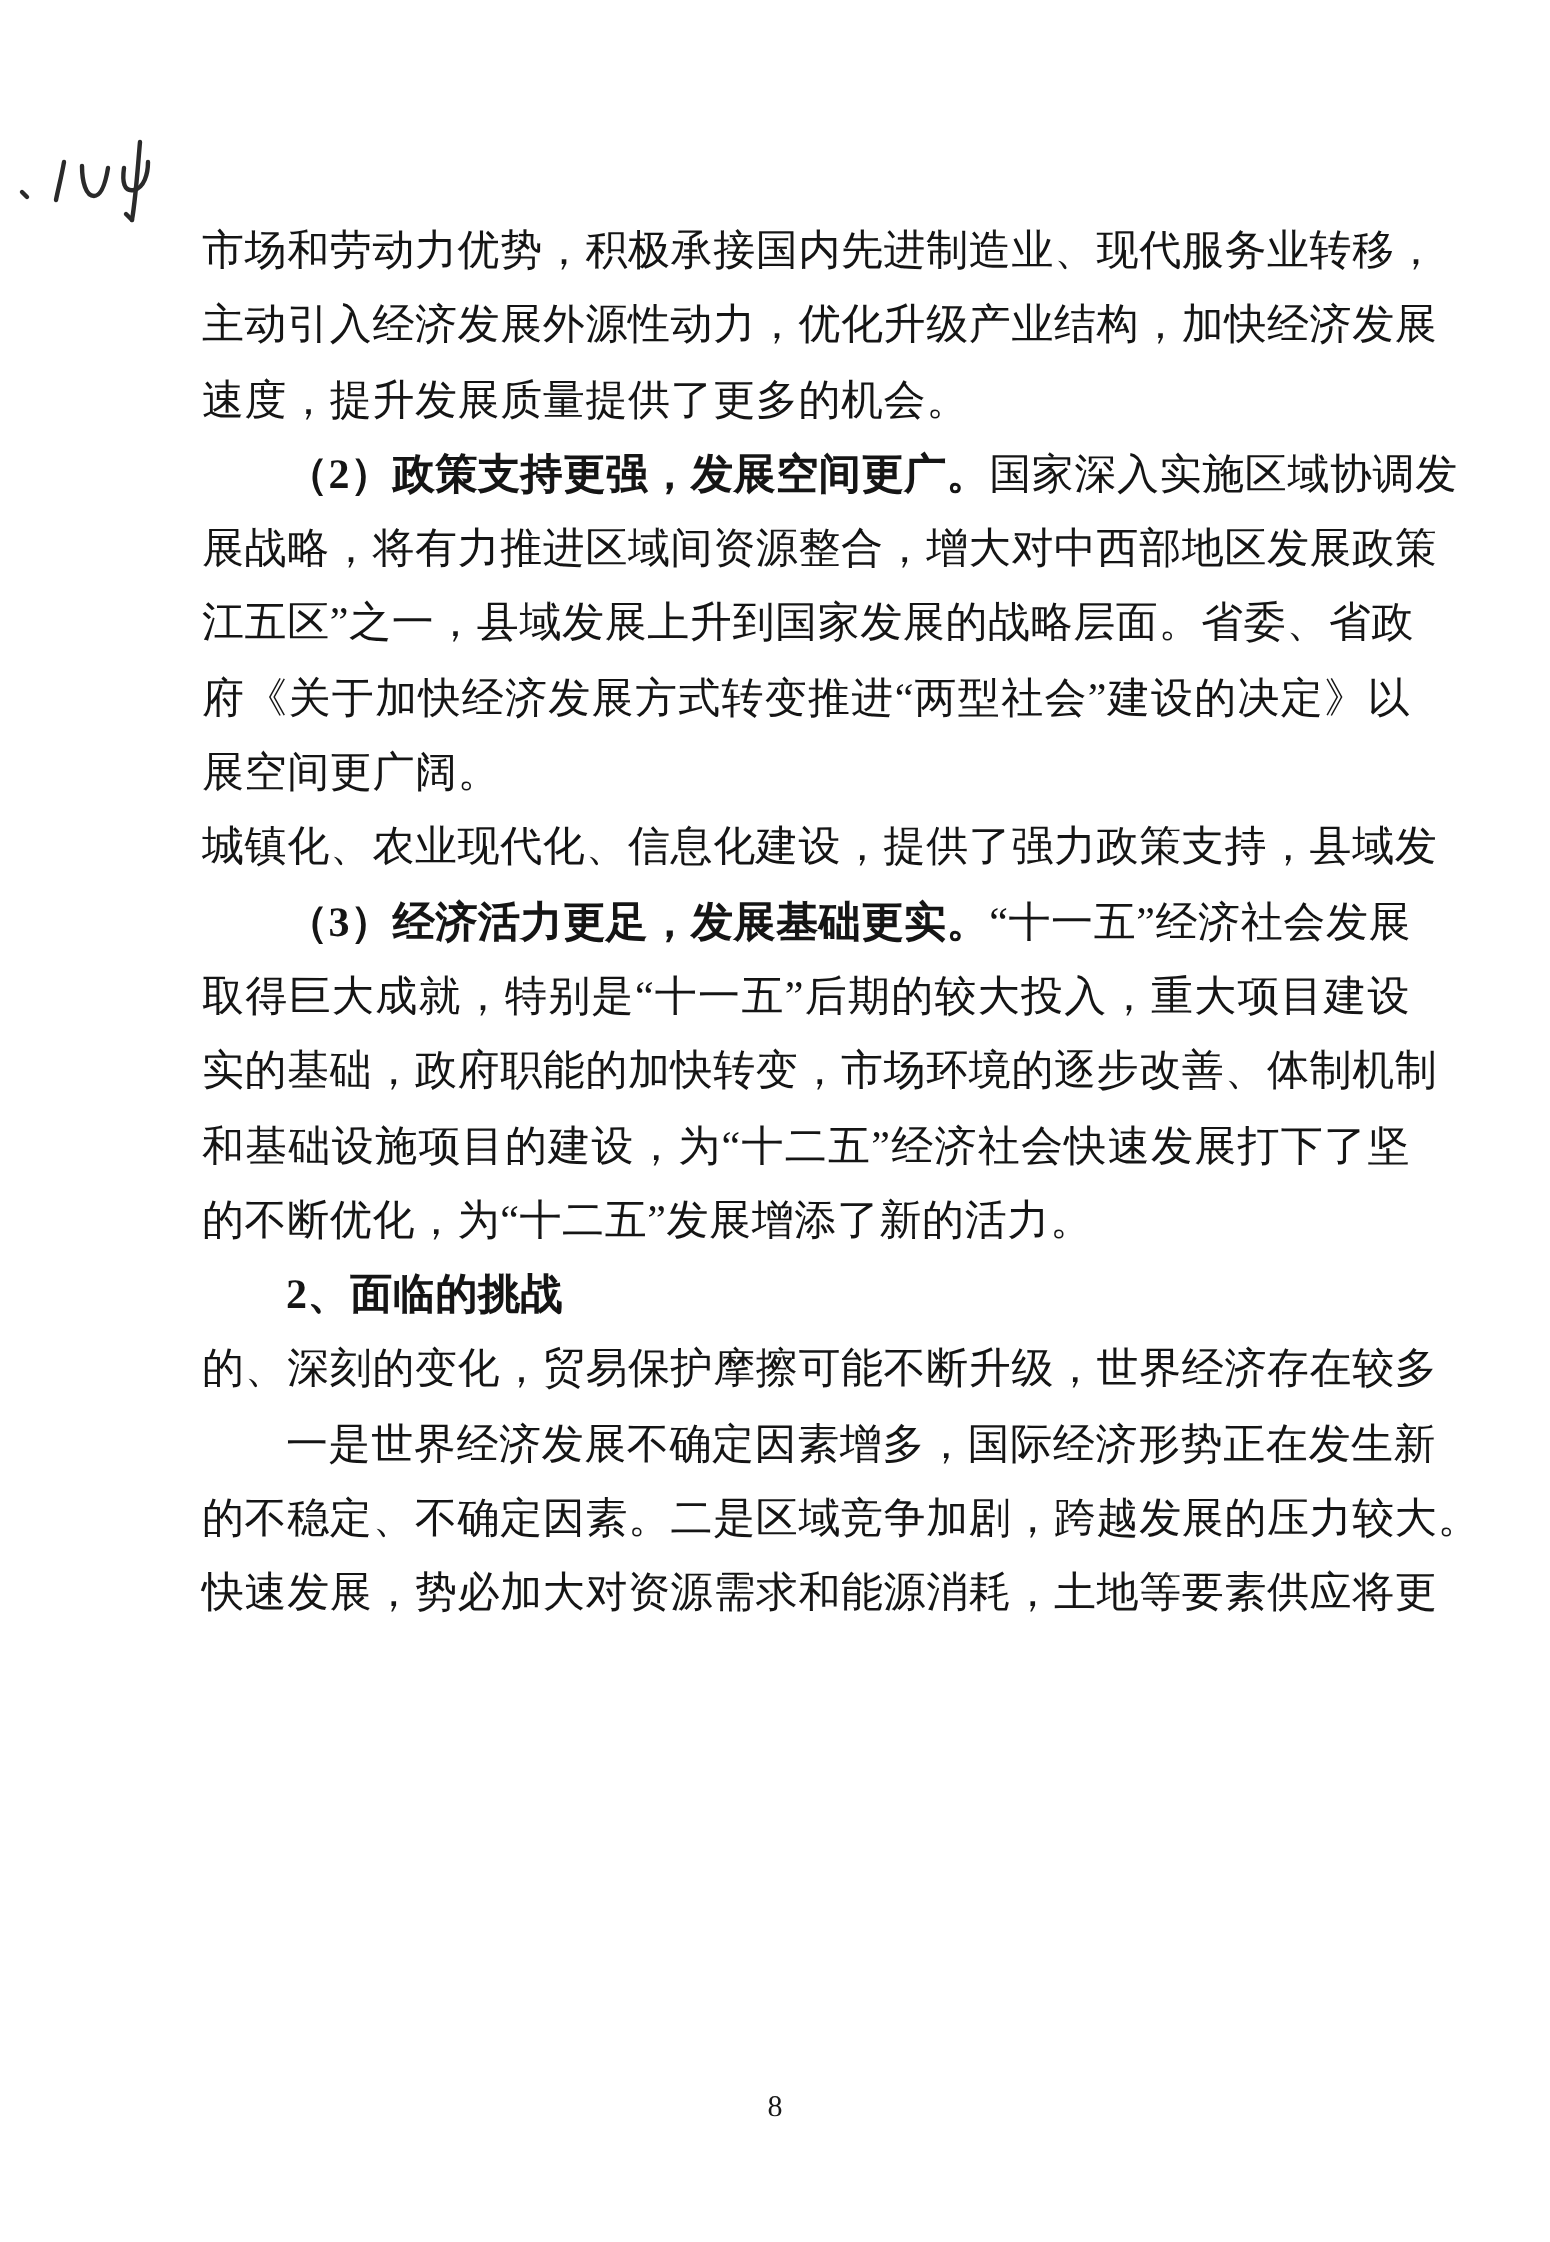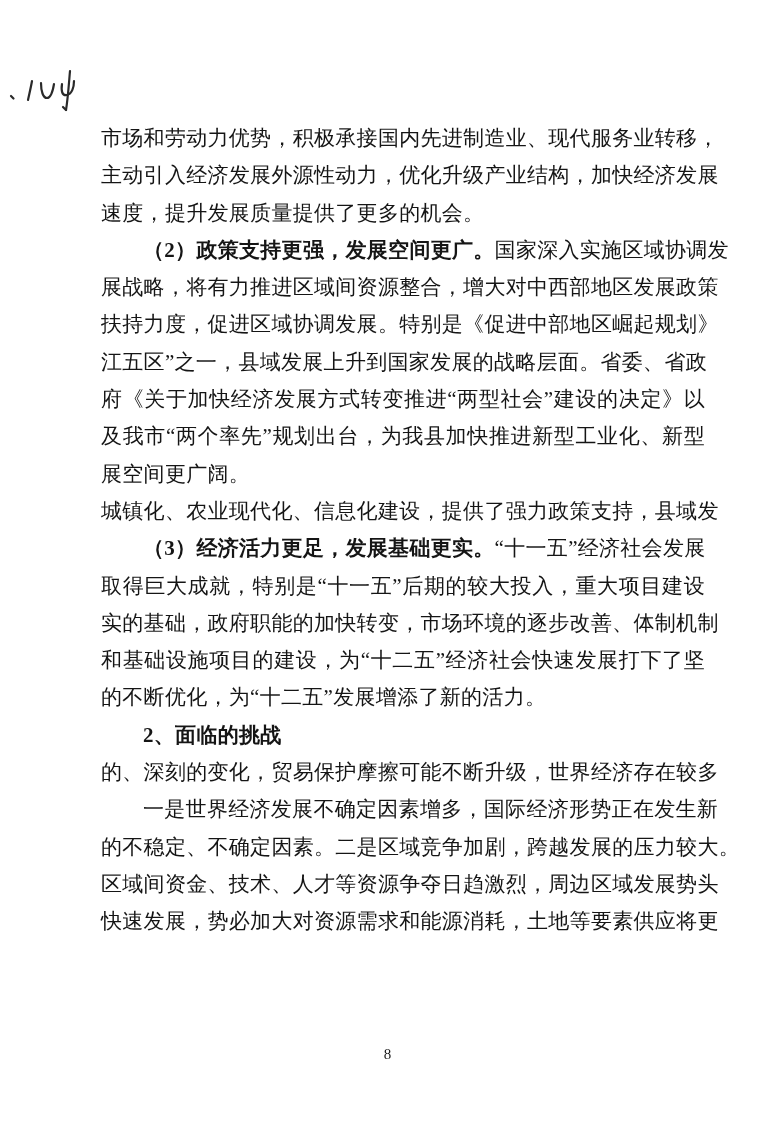--- a/index.html
+++ b/index.html
@@ -12,21 +12,21 @@
     width: 775px;
     height: 1121px;
     background: #ffffff;
     overflow: hidden;
     font-family: "Liberation Serif", "DejaVu Serif", serif;
     color: #151515;
   }
   .doc-body {
     position: absolute;
     left: 101px;
-    top: 120px;
+    top: 107px;
     width: 604px;
   }
   .line {
     font-size: 21px;
     line-height: 37.3px;
     height: 37.3px;
     white-space: nowrap;
     text-align: justify;
     text-align-last: justify;
     text-justify: inter-character;
@@ -77,34 +77,31 @@
       <path d="M60 42 l-3 -3"></path>
     </svg>
   </div>
 
   <div class="doc-body">
       <div class="line"><span>市场和劳动力优势，积极承接国内先进制造业、现代服务业转移，</span></div>
       <div class="line"><span>主动引入经济发展外源性动力，优化升级产业结构，加快经济发展</span></div>
       <div class="line last"><span>速度，提升发展质量提供了更多的机会。</span></div>
       <div class="line indent"><span class="bold">（2）政策支持更强，发展空间更广。</span><span>国家深入实施区域协调发</span></div>
       <div class="line"><span>展战略，将有力推进区域间资源整合，增大对中西部地区发展政策</span></div>
-      <div class="line"><span>扶持力度，促进区域协调发展。特别是《促进中部地区崛起规划》</span></div>
       <div class="line"><span>江五区”之一，县域发展上升到国家发展的战略层面。省委、省政</span></div>
       <div class="line"><span>府《关于加快经济发展方式转变推进“两型社会”建设的决定》以</span></div>
-      <div class="line"><span>及我市“两个率先”规划出台，为我县加快推进新型工业化、新型</span></div>
       <div class="line last"><span>展空间更广阔。</span></div>
       <div class="line"><span>城镇化、农业现代化、信息化建设，提供了强力政策支持，县域发</span></div>
       <div class="line indent"><span class="bold">（3）经济活力更足，发展基础更实。</span><span>“十一五”经济社会发展</span></div>
       <div class="line"><span>取得巨大成就，特别是“十一五”后期的较大投入，重大项目建设</span></div>
       <div class="line"><span>实的基础，政府职能的加快转变，市场环境的逐步改善、体制机制</span></div>
       <div class="line"><span>和基础设施项目的建设，为“十二五”经济社会快速发展打下了坚</span></div>
       <div class="line last"><span>的不断优化，为“十二五”发展增添了新的活力。</span></div>
       <div class="line indent last"><span class="bold">2、面临的挑战</span></div>
       <div class="line"><span>的、深刻的变化，贸易保护摩擦可能不断升级，世界经济存在较多</span></div>
       <div class="line indent"><span>一是世界经济发展不确定因素增多，国际经济形势正在发生新</span></div>
       <div class="line"><span>的不稳定、不确定因素。二是区域竞争加剧，跨越发展的压力较大。</span></div>
-      <div class="line"><span>区域间资金、技术、人才等资源争夺日趋激烈，周边区域发展势头</span></div>
       <div class="line"><span>快速发展，势必加大对资源需求和能源消耗，土地等要素供应将更</span></div>
     </div>
 
   <div class="page-number">8</div>
 
 </div>
 
 </body></html>

